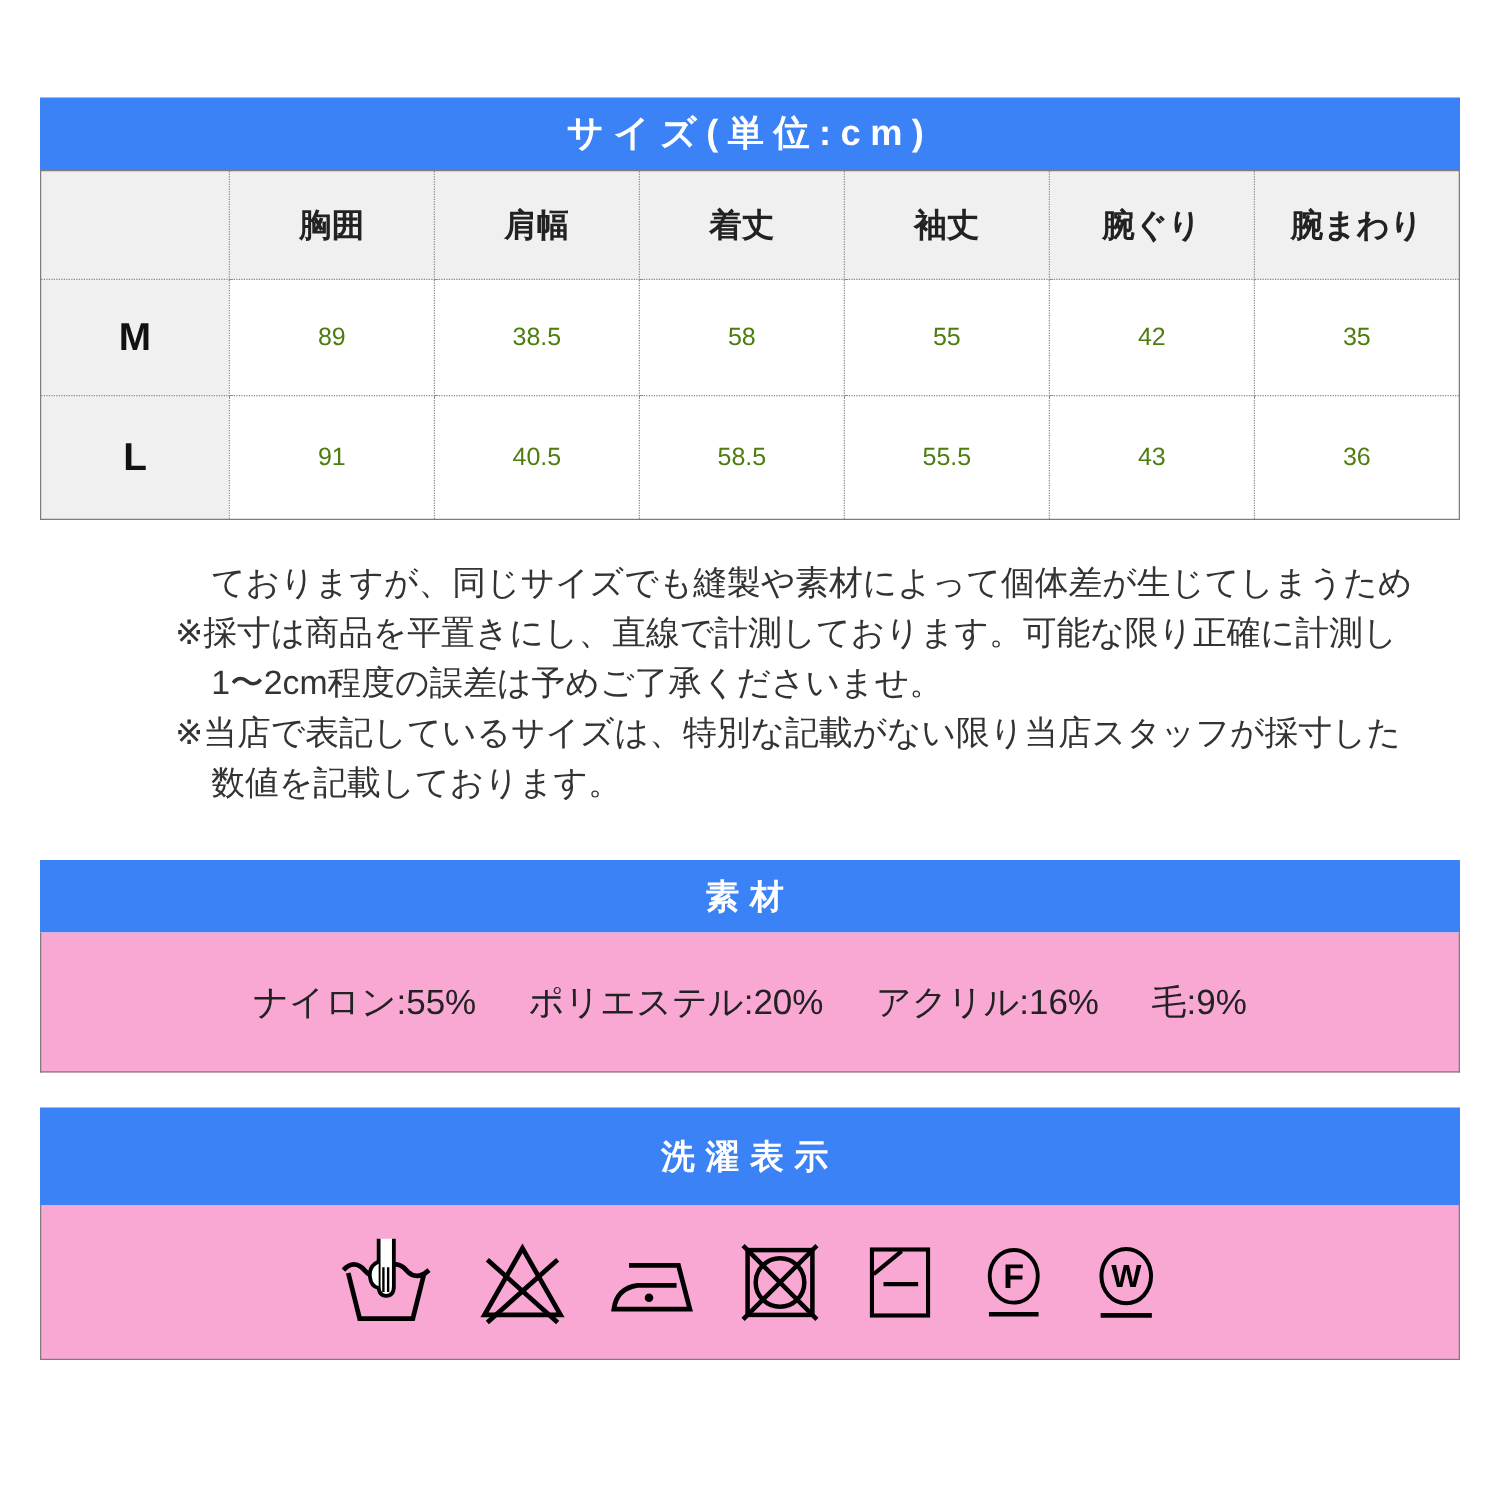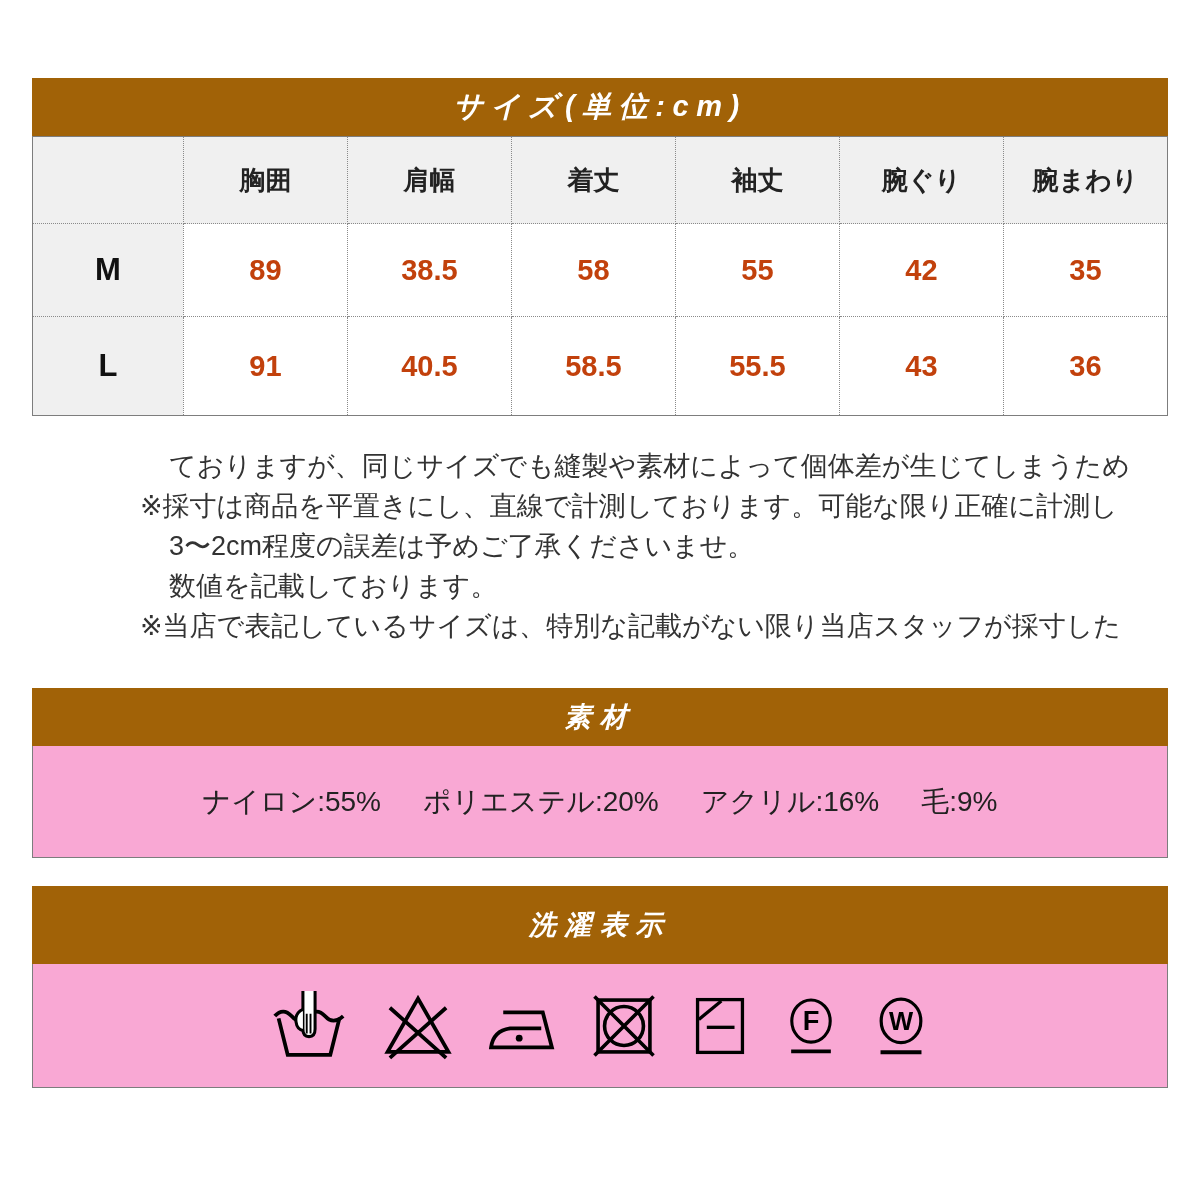--- a/index.html
+++ b/index.html
@@ -7,43 +7,43 @@
     width:1200px;height:1200px;
     font-family:"Liberation Sans","DejaVu Sans",sans-serif;
     color:#222;
     -webkit-font-smoothing:antialiased;
   }
   .page{width:1200px;height:1200px;position:relative;overflow:hidden;}
   .content{width:1136px;margin:0 auto;}
 
   
   .bar{
-    background:#a16207;color:#ffffff;
+    background:#3b82f6;color:#ffffff;
     text-align:left;font-weight:bold;
-    display:flex;align-items:center;justify-content:center;font-style:italic;
+    display:flex;align-items:center;justify-content:center;
   }
   .size-bar{margin-top:78px;height:58px;font-size:29px;letter-spacing:0.26em;}
   .mat-bar{margin-top:42px;height:58px;font-size:27px;letter-spacing:0.32em;}
   .laundry-bar{margin-top:28px;height:78px;font-size:27px;letter-spacing:0.32em;}
 
   
   table.size{
     width:100%;border-collapse:collapse;table-layout:fixed;
     border:1px solid #7d7d7d;
     text-align:center;
   }
   table.size th,table.size td{border:1px dotted #8a8a8a;padding:0;}
   table.size thead th{
     height:86px;background:#f0f0f0;
     font-size:26px;font-weight:bold;color:#222;
   }
   table.size tbody tr{height:93px;}
   table.size tbody tr:last-child{height:99px;}
   table.size tbody th{background:#f0f0f0;font-size:31px;font-weight:bold;color:#111;}
-  table.size tbody td{background:#ffffff;font-size:29px;font-weight:bold;color:#c2410c;}
+  table.size tbody td{background:#ffffff;font-size:20px;font-weight:normal;color:#4d7c0f;}
 
   
   .notes{margin:30px 0 0 108px;font-size:27px;line-height:40px;color:#333;}
   .note-line{margin:0;white-space:nowrap;}
   .note-cont{padding-left:29px;}
 
   
   .box{
     border:1px solid #7d7d7d;border-top:none;background:#f9a8d4;
     display:flex;align-items:center;justify-content:center;
@@ -103,23 +103,23 @@
           <td>55.5</td>
           <td>43</td>
           <td>36</td>
         </tr>
       </tbody>
     </table>
 
     <div class="notes">
       <p class="note-line note-cont">ておりますが、同じサイズでも縫製や素材によって個体差が生じてしまうため</p>
       <p class="note-line">※採寸は商品を平置きにし、直線で計測しております。可能な限り正確に計測し</p>
-      <p class="note-line note-cont">3〜2cm程度の誤差は予めご了承くださいませ。</p>
+      <p class="note-line note-cont">1〜2cm程度の誤差は予めご了承くださいませ。</p>
+      <p class="note-line">※当店で表記しているサイズは、特別な記載がない限り当店スタッフが採寸した</p>
       <p class="note-line note-cont">数値を記載しております。</p>
-      <p class="note-line">※当店で表記しているサイズは、特別な記載がない限り当店スタッフが採寸した</p>
     </div>
 
     <div class="bar mat-bar">
       <span>素材</span>
     </div>
     <div class="box mat-box">
       <span>ナイロン:55%</span>
       <span>ポリエステル:20%</span>
       <span>アクリル:16%</span>
       <span>毛:9%</span>

